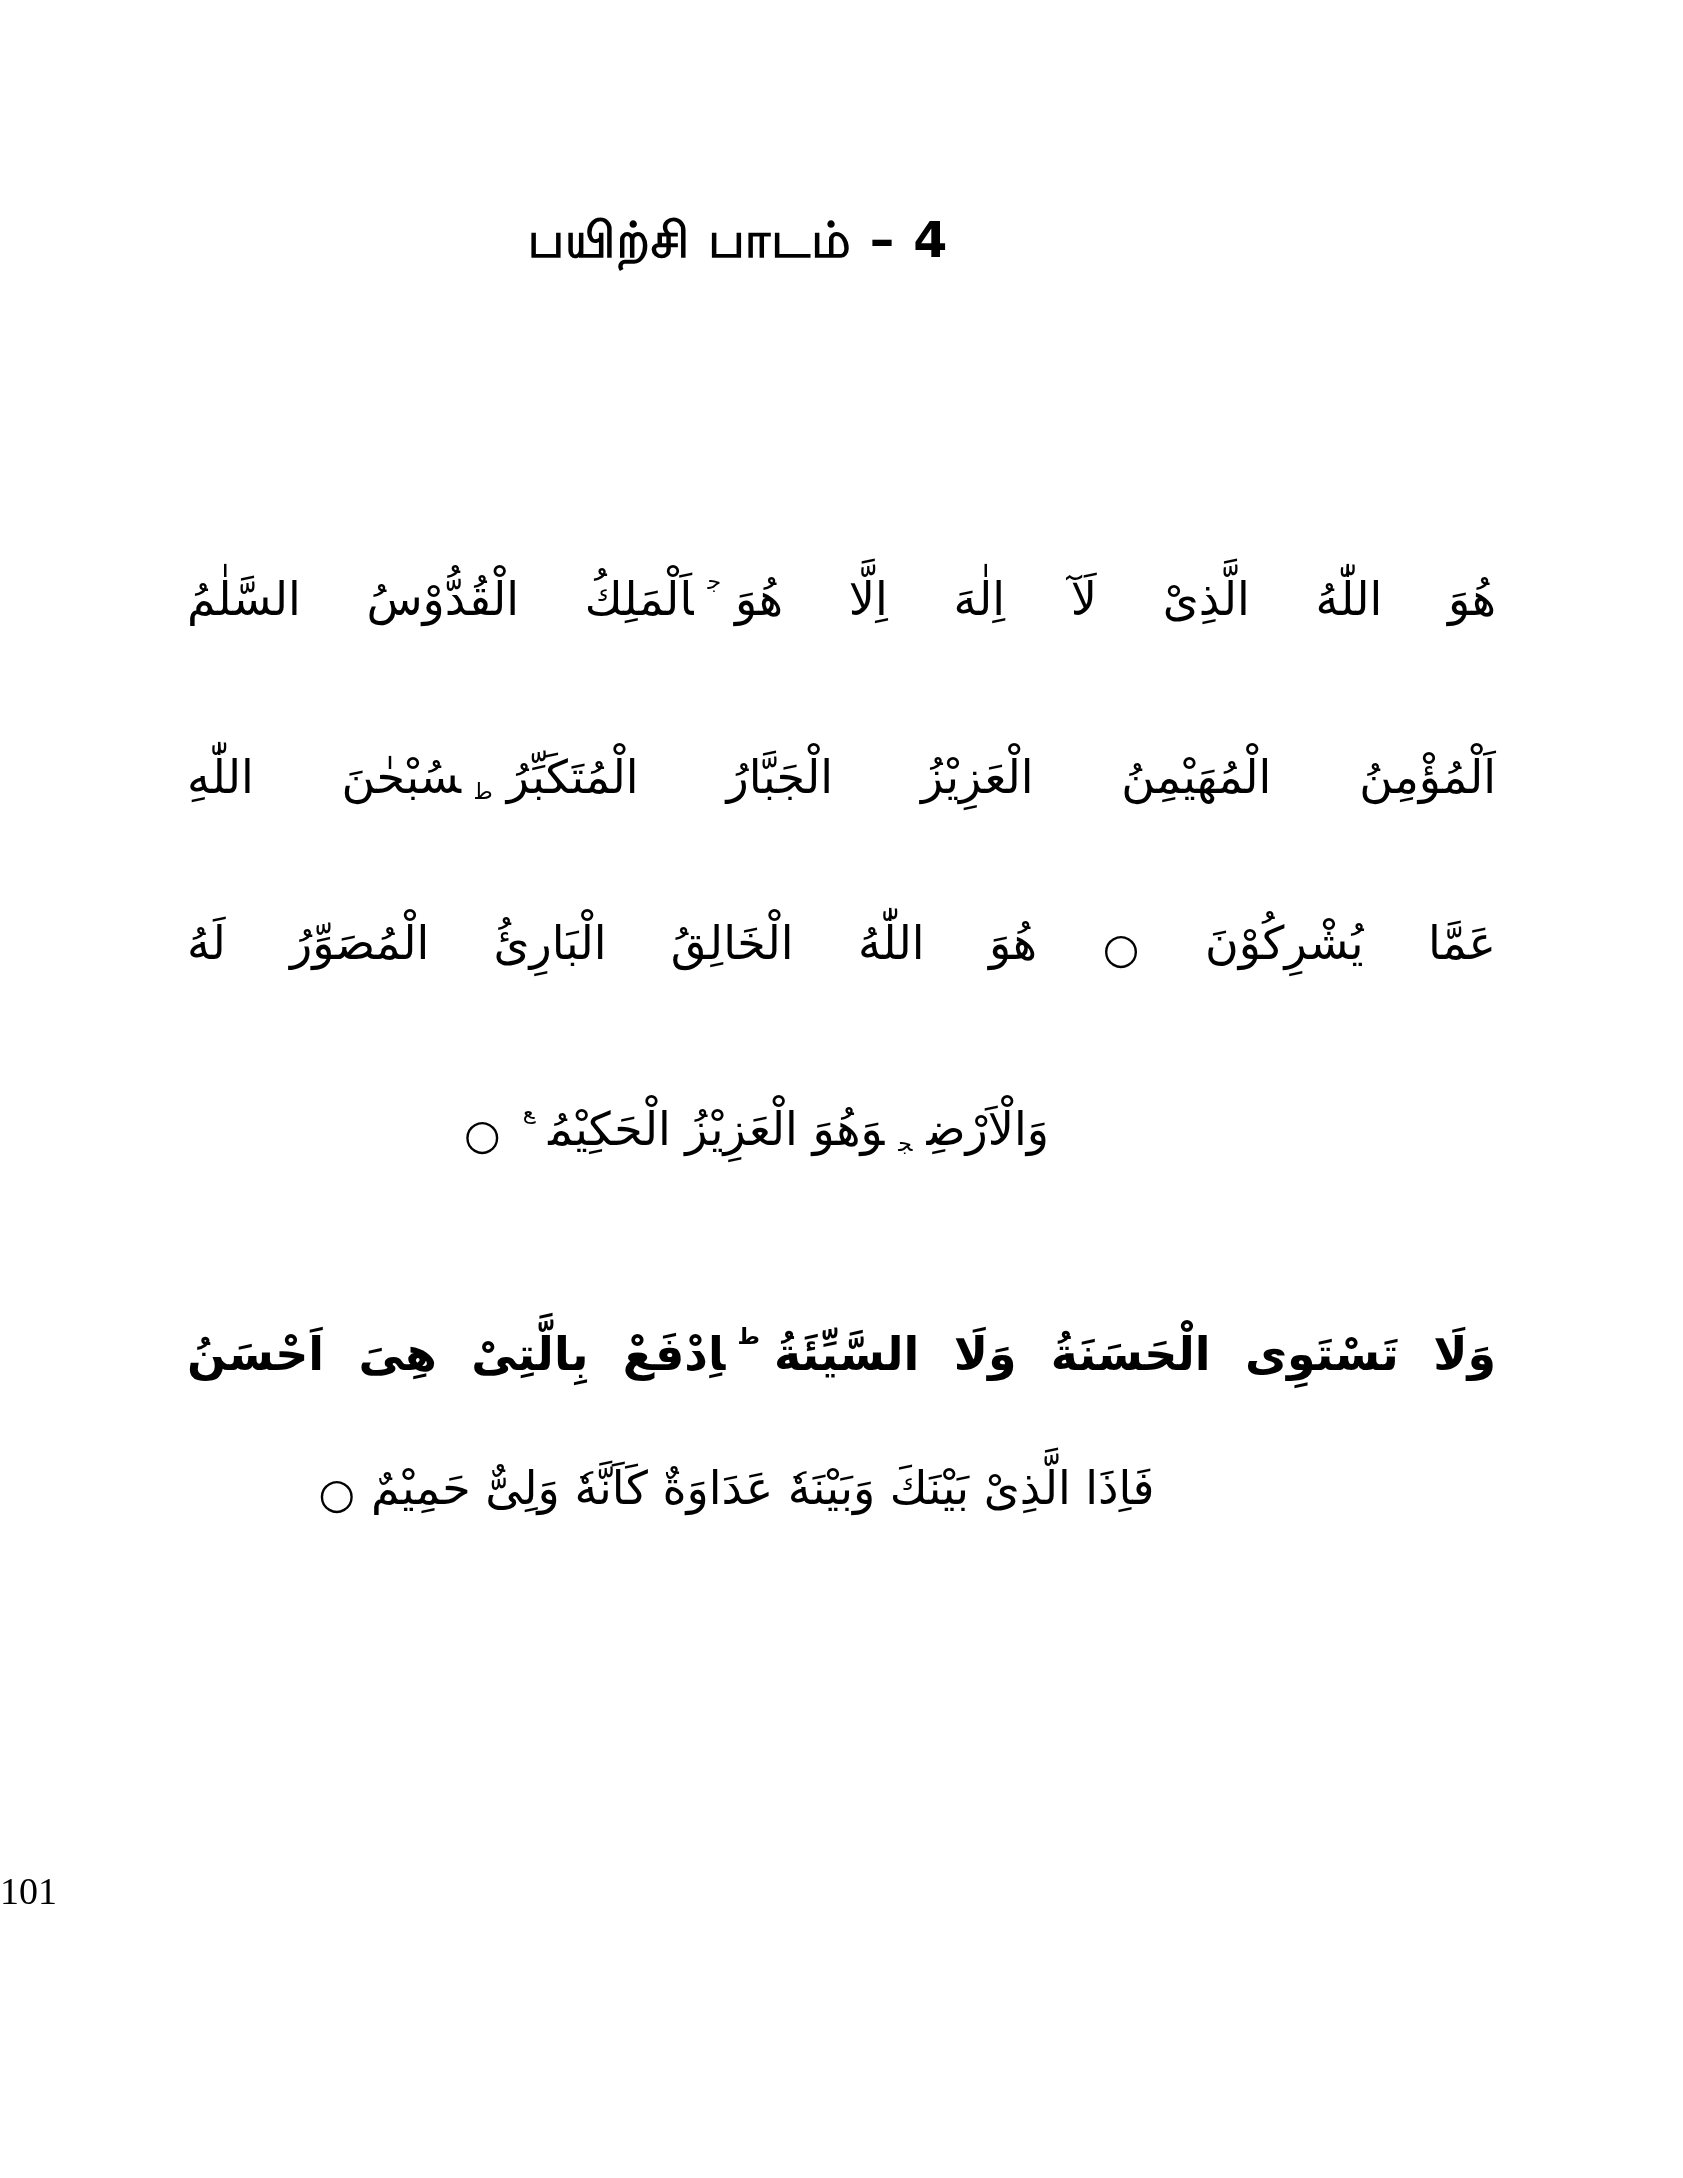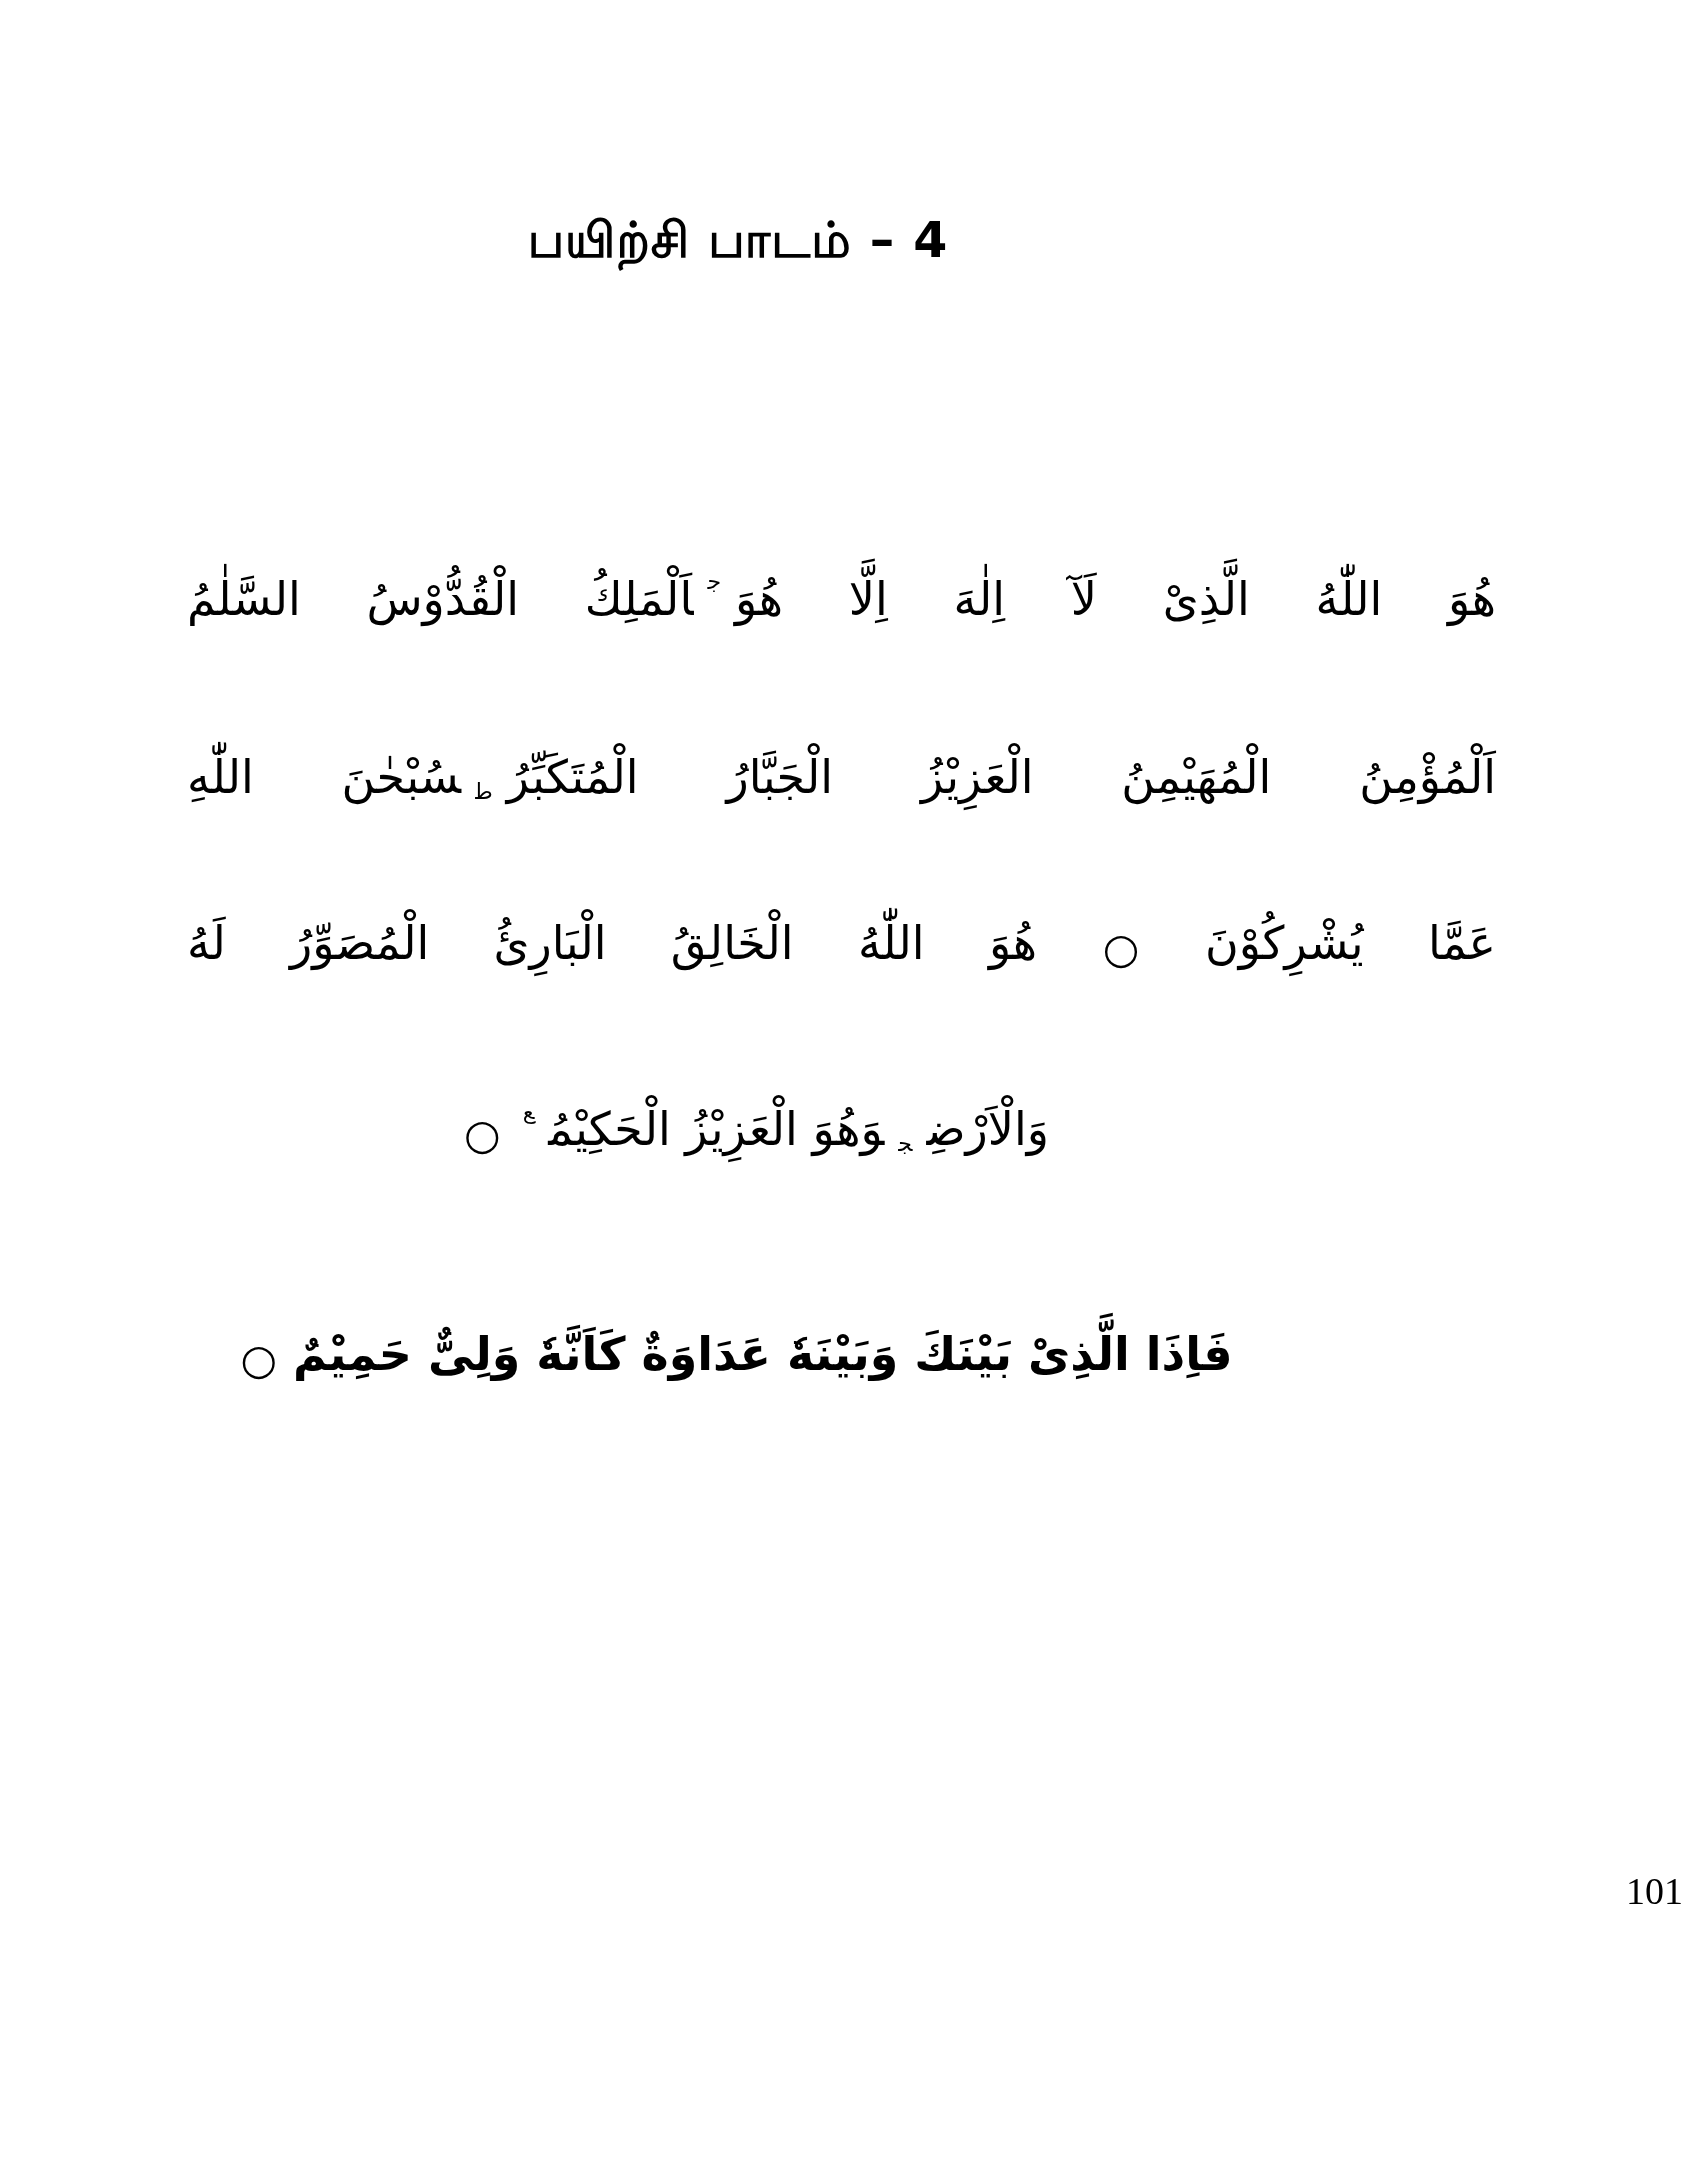--- a/index.html
+++ b/index.html
@@ -104,38 +104,39 @@
     font-size: 42px;
     vertical-align: -4px;
     margin: 0 12px;
   }
   
   .page-number {
     position: absolute;
     top: 1869px;
     left: 0;
     width: 1683px;
-    text-align: right;
+    text-align: left;
     font-family: "Liberation Serif", "DejaVu Serif", serif;
     font-size: 38px;
     color: #000000;
   }
 </style>
 </head>
 <body>
 
 <div class="page">
 
   <div class="lesson-title">பயிற்சி பாடம் – 4</div>
 
 
   <div class="verses">
       <div class="vline full"><span class="tok tok-text">هُوَ اللّٰهُ الَّذِىْ لَآ اِلٰهَ اِلَّا هُوَ</span><span class="tok tok-up">ج</span><span class="tok tok-text">اَلْمَلِكُ الْقُدُّوْسُ السَّلٰمُ</span></div>
       <div class="vline full"><span class="tok tok-text">اَلْمُؤْمِنُ الْمُهَيْمِنُ الْعَزِيْزُ الْجَبَّارُ الْمُتَكَبِّرُ</span><span class="tok tok-low">ط</span><span class="tok tok-text">سُبْحٰنَ اللّٰهِ</span></div>
       <div class="vline full"><span class="tok tok-text">عَمَّا يُشْرِكُوْنَ</span><span class="tok tok-circle">○</span><span class="tok tok-text">هُوَ اللّٰهُ الْخَالِقُ الْبَارِئُ الْمُصَوِّرُ لَهُ</span></div>
       <div class="vline centered v5"><span class="tok tok-text">وَالْاَرْضِ</span><span class="tok tok-low">ج</span><span class="tok tok-text">وَهُوَ الْعَزِيْزُ الْحَكِيْمُ</span><span class="tok tok-up">ع</span><span class="tok tok-circle">○</span></div>
+      <div class="vline full"><span class="tok tok-text">وَلَا تَسْتَوِى الْحَسَنَةُ وَلَا السَّيِّئَةُ</span><span class="tok tok-up">ط</span><span class="tok tok-text">اِدْفَعْ بِالَّتِىْ هِىَ اَحْسَنُ</span></div>
       <div class="vline centered v7"><span class="tok tok-text">فَاِذَا الَّذِىْ بَيْنَكَ وَبَيْنَهٗ عَدَاوَةٌ كَاَنَّهٗ وَلِىٌّ حَمِيْمٌ</span><span class="tok tok-circle">○</span></div>
     </div>
 
   <div class="page-number">101</div>
 
 </div>
 
 
 </body></html>

